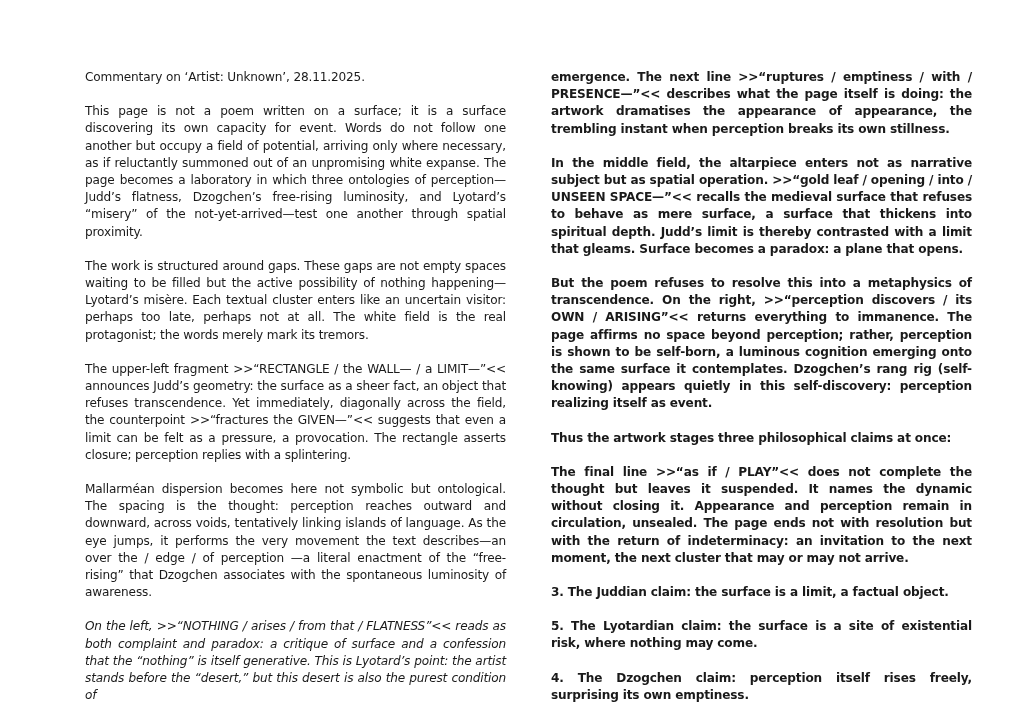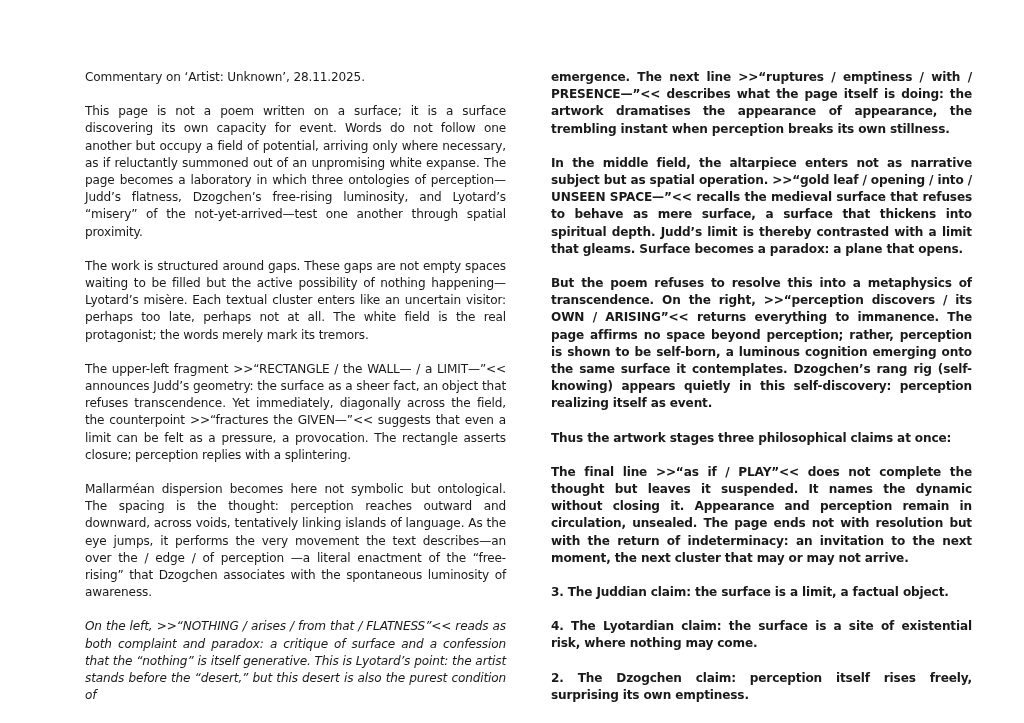--- a/index.html
+++ b/index.html
@@ -57,16 +57,16 @@
     <p class="nolast">On the left, &gt;&gt;“NOTHING / arises / from that / FLATNESS”&lt;&lt; reads as both complaint and paradox: a critique of surface and a confession that the “nothing” is itself generative. This is Lyotard’s point: the artist stands before the “desert,” but this desert is also the purest condition of</p>
   </div>
 
   <div class="column col-right">
     <p>emergence. The next line &gt;&gt;“ruptures / emptiness / with / PRESENCE—”&lt;&lt; describes what the page itself is doing: the artwork dramatises the appearance of appearance, the trembling instant when perception breaks its own stillness.</p>
     <p>In the middle field, the altarpiece enters not as narrative subject but as spatial operation. &gt;&gt;“gold leaf / opening / into / UNSEEN SPACE—”&lt;&lt; recalls the medieval surface that refuses to behave as mere surface, a surface that thickens into spiritual depth. Judd’s limit is thereby contrasted with a limit that gleams. Surface becomes a paradox: a plane that opens.</p>
     <p>But the poem refuses to resolve this into a metaphysics of transcendence. On the right, &gt;&gt;“perception discovers / its OWN / ARISING”&lt;&lt; returns everything to immanence. The page affirms no space beyond perception; rather, perception is shown to be self-born, a luminous cognition emerging onto the same surface it contemplates. Dzogchen’s rang rig (self-knowing) appears quietly in this self-discovery: perception realizing itself as event.</p>
     <p>Thus the artwork stages three philosophical claims at once:</p>
     <p>The final line &gt;&gt;“as if / PLAY”&lt;&lt; does not complete the thought but leaves it suspended. It names the dynamic without closing it. Appearance and perception remain in circulation, unsealed. The page ends not with resolution but with the return of indeterminacy: an invitation to the next moment, the next cluster that may or may not arrive.</p>
     <p>3. The Juddian claim: the surface is a limit, a factual object.</p>
-    <p>4. The Lyotardian claim: the surface is a site of existential risk, where nothing may come.</p>
-    <p>2. The Dzogchen claim: perception itself rises freely, surprising its own emptiness.</p>
+    <p>5. The Lyotardian claim: the surface is a site of existential risk, where nothing may come.</p>
+    <p>4. The Dzogchen claim: perception itself rises freely, surprising its own emptiness.</p>
   </div>
 </div>
 
 </body></html>

